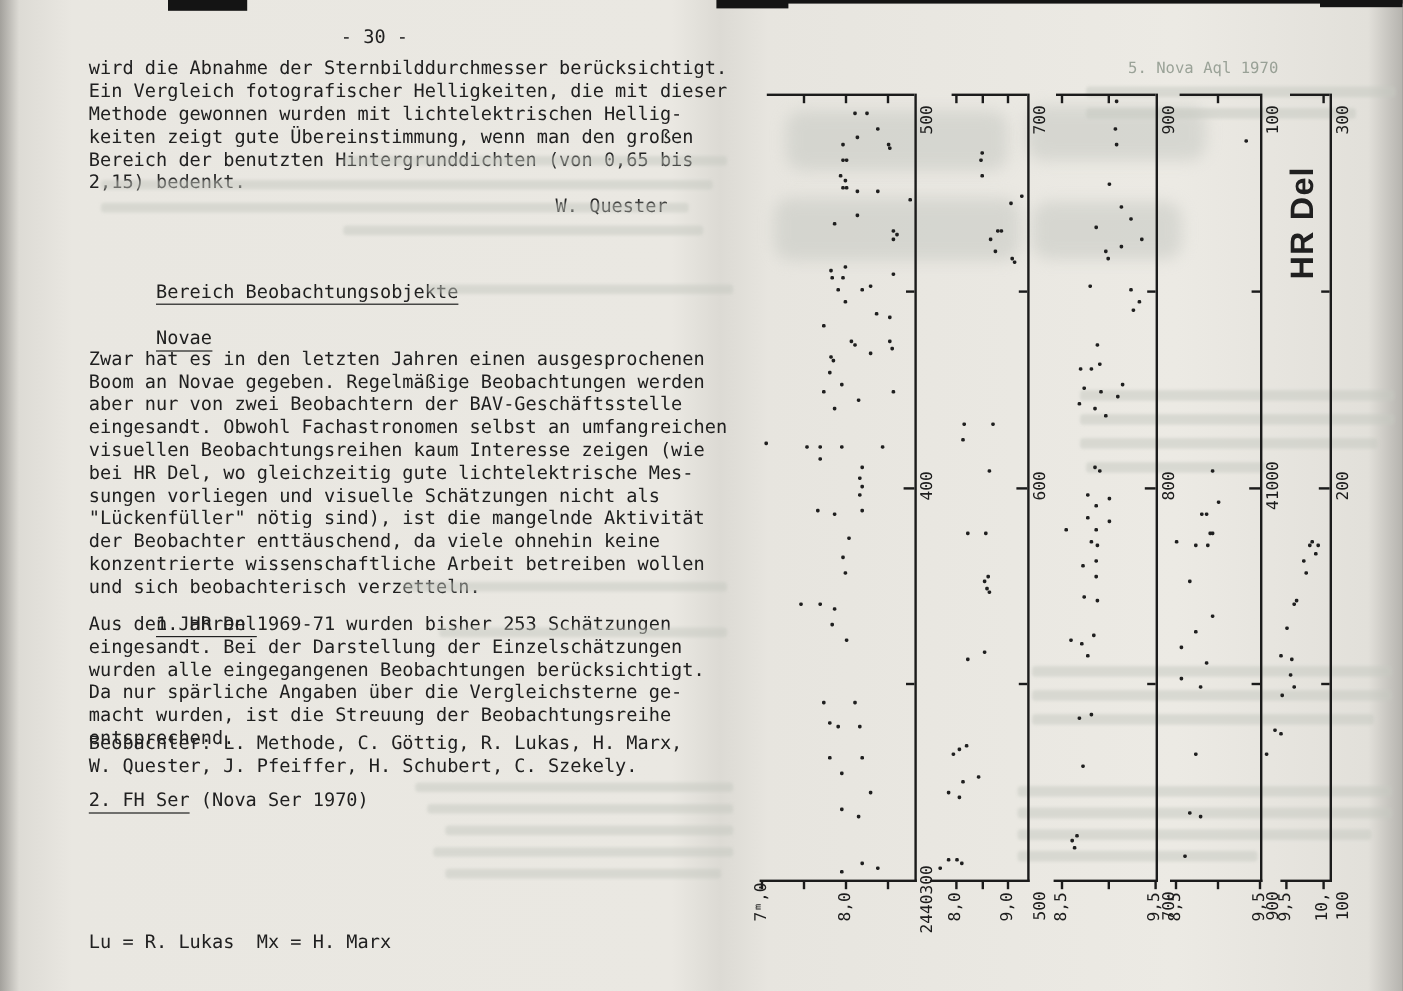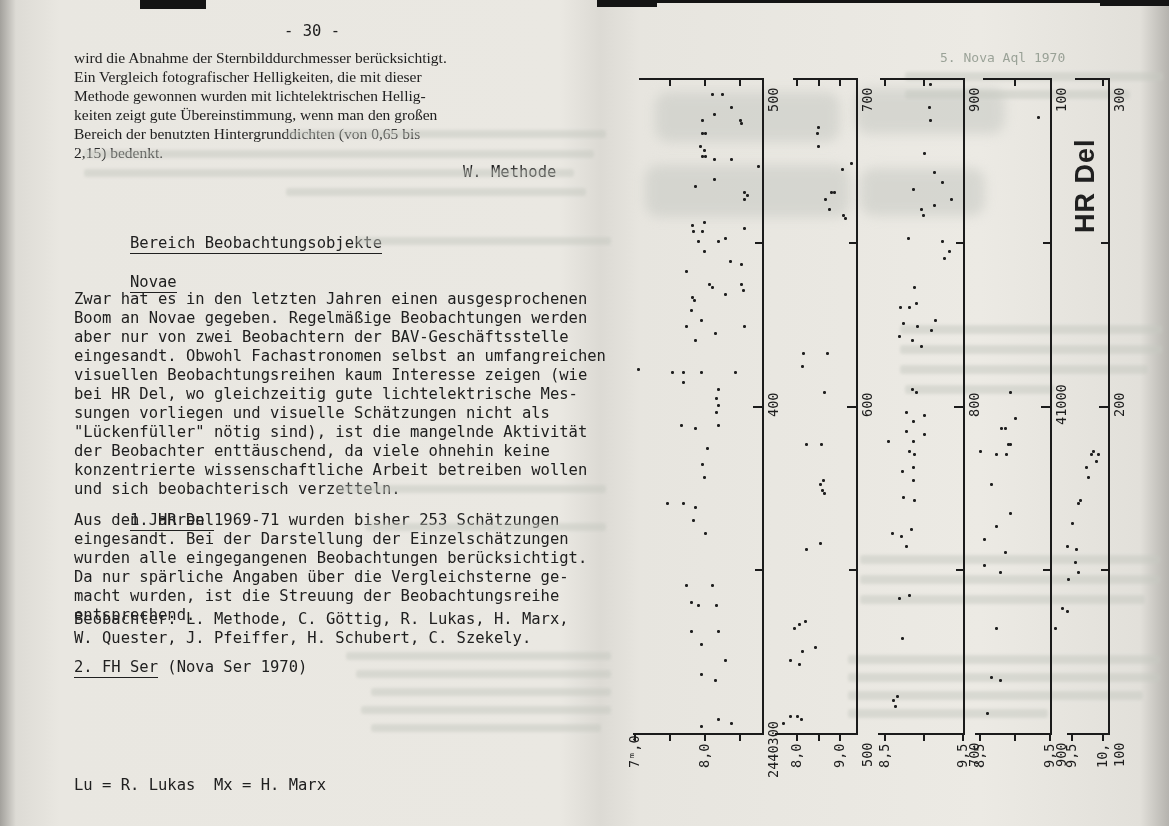--- a/index.html
+++ b/index.html
@@ -30,28 +30,28 @@
 
   <div class="mark" style="left:140px;top:0;width:66px;height:9px;"></div>
   <div class="mark" style="left:597px;top:0;width:60px;height:7px;"></div>
   <div class="mark" style="left:655px;top:0;width:514px;height:3px;"></div>
   <div class="mark" style="left:1100px;top:0;width:69px;height:6px;"></div>
 
   <div class="abs" style="left:0;top:0;width:600px;height:826px;margin-left:36px;">
 
     <div class="abs tw" style="left:248px;top:22px;">- 30 -</div>
 
-    <div class="abs tw" style="left:38px;top:48px;font-family:Liberation Serif, serif;">wird die Abnahme der Sternbilddurchmesser berücksichtigt.
+    <div class="abs tw" style="left:38px;top:48px;">wird die Abnahme der Sternbilddurchmesser berücksichtigt.
 Ein Vergleich fotografischer Helligkeiten, die mit dieser
 Methode gewonnen wurden mit lichtelektrischen Hellig-
 keiten zeigt gute Übereinstimmung, wenn man den großen
 Bereich der benutzten Hintergrunddichten (von 0,65 bis
 2,15) bedenkt.</div>
 
-    <div class="abs tw" style="left:427px;top:163px;">W. Methode</div>
+    <div class="abs tw" style="left:427px;top:163px;">W. Quester</div>
 
     <div class="abs tw" style="left:38px;top:215px;">
       <span class="und">Bereich Beobachtungsobjekte</span>
     </div>
 
     <div class="abs tw" style="left:38px;top:290px;">Zwar hat es in den letzten Jahren einen ausgesprochenen
 Boom an Novae gegeben. Regelmäßige Beobachtungen werden
 aber nur von zwei Beobachtern der BAV-Geschäftsstelle
 eingesandt. Obwohl Fachastronomen selbst an umfangreichen
 visuellen Beobachtungsreihen kaum Interesse zeigen (wie

